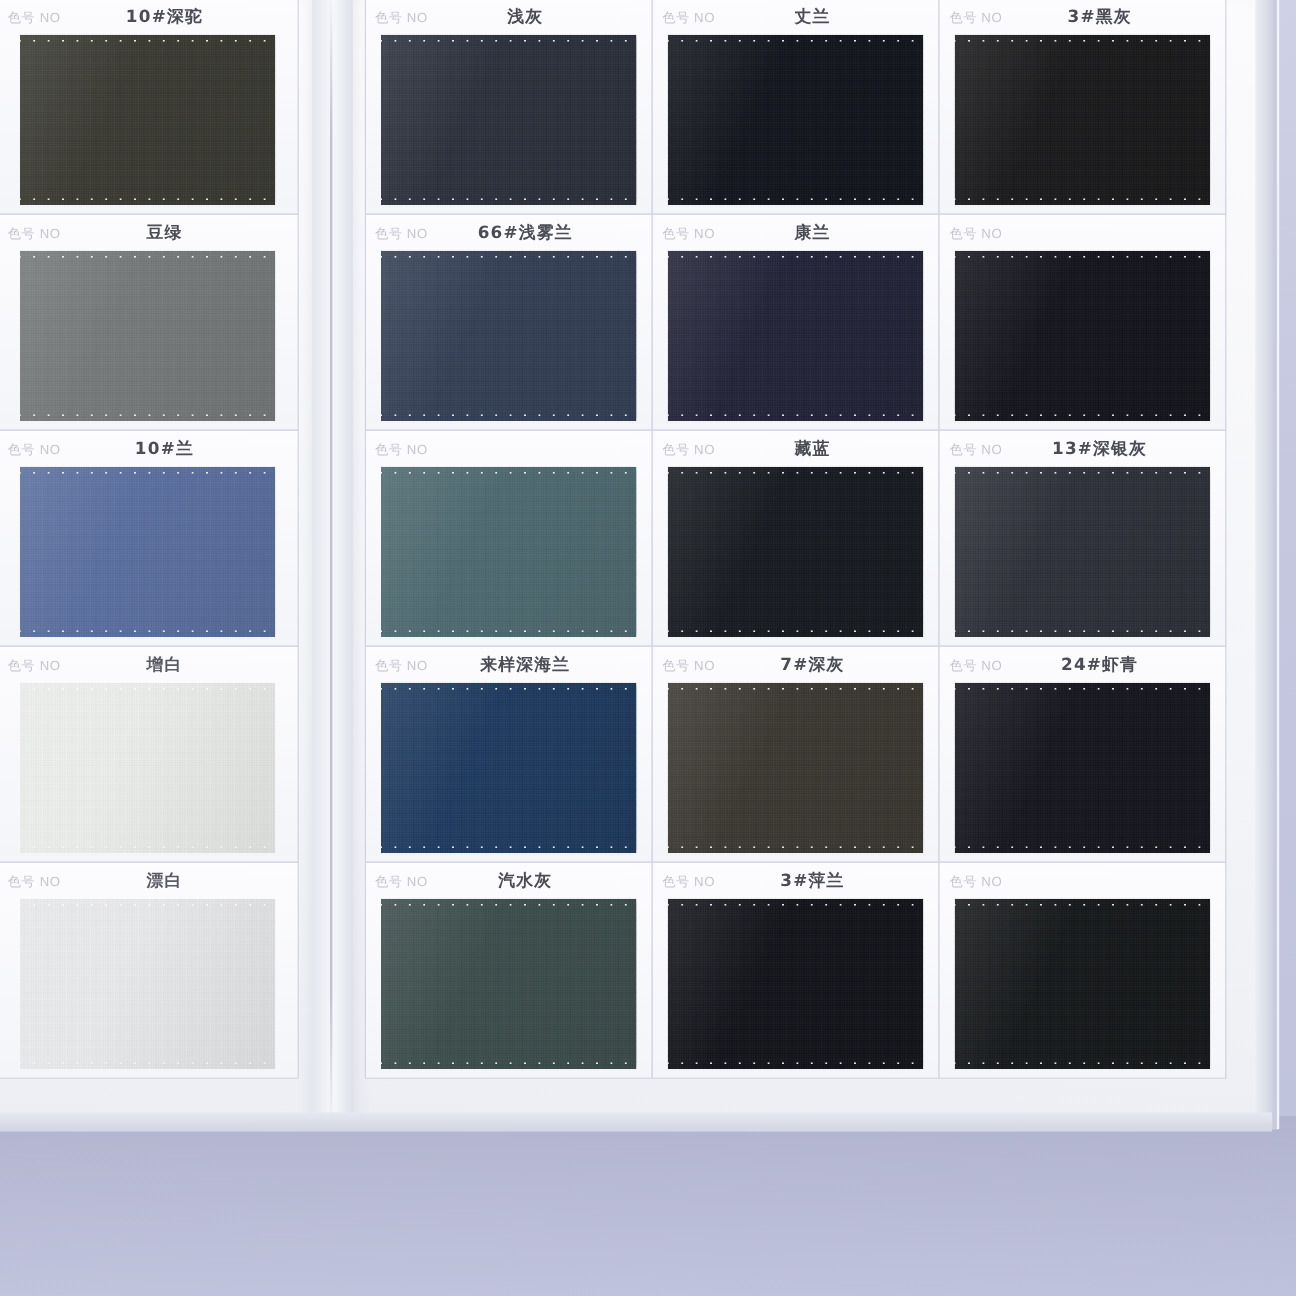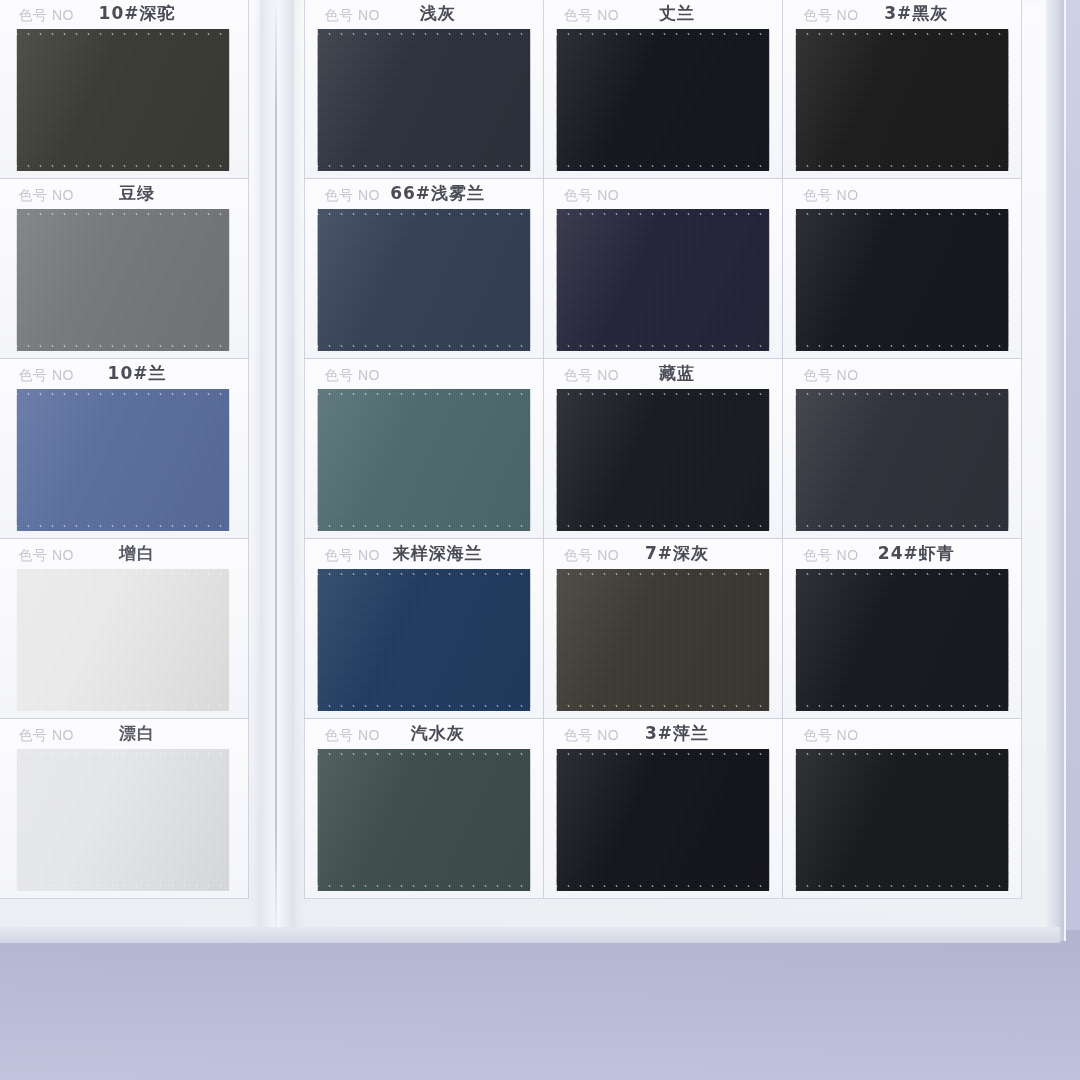--- a/index.html
+++ b/index.html
@@ -59,30 +59,30 @@
     border:1px solid rgba(176,180,200,.55);
     margin:-0.5px;
     background:linear-gradient(180deg,#fcfcfe,#f4f5f9);
     overflow:hidden;
   }
   .cell-head{
     position:relative;height:30px;
     display:flex;align-items:center;
   }
   .no-label{
-    position:absolute;left:20px;top:8px;
-    font-size:14px;letter-spacing:.5px;
+    position:absolute;left:8px;top:8px;
+    font-size:11px;letter-spacing:.5px;
     color:#b9bcc8;
     white-space:nowrap;
     opacity:.85;
   }
   .color-name{
     width:100%;text-align:center;
     font-family:"DejaVu Sans","Liberation Sans",sans-serif;
-    font-size:17px;font-weight:700;color:#4a4c56;
+    font-size:14px;font-weight:700;color:#4a4c56;
     letter-spacing:1px;
     text-shadow:0 1px 0 rgba(255,255,255,.7);
     padding-left:34px;padding-right:6px;
     box-sizing:border-box;
   }
   .swatch-wrap{
     position:absolute;left:50%;transform:translateX(-50%);
     top:30px;width:213px;height:142px;
   }
   .swatch{
@@ -206,20 +206,21 @@
             <span class="no-label">色号 NO</span>
             <span class="color-name">66#浅雾兰</span>
           </div>
           <div class="swatch-wrap">
             <div class="swatch" style="background: rgb(51, 63, 85);"></div>
           </div>
         </div>
         <div class="cell">
           <div class="cell-head">
             <span class="no-label">色号 NO</span>
+            <span class="color-name">康兰</span>
           </div>
           <div class="swatch-wrap">
             <div class="swatch" style="background: rgb(35, 35, 56);"></div>
           </div>
         </div>
         <div class="cell">
           <div class="cell-head">
             <span class="no-label">色号 NO</span>
           </div>
           <div class="swatch-wrap">
@@ -239,20 +240,21 @@
             <span class="no-label">色号 NO</span>
             <span class="color-name">藏蓝</span>
           </div>
           <div class="swatch-wrap">
             <div class="swatch" style="background: rgb(22, 26, 32);"></div>
           </div>
         </div>
         <div class="cell">
           <div class="cell-head">
             <span class="no-label">色号 NO</span>
+            <span class="color-name">13#深银灰</span>
           </div>
           <div class="swatch-wrap">
             <div class="swatch" style="background: rgb(45, 48, 56);"></div>
           </div>
         </div>
         <div class="cell">
           <div class="cell-head">
             <span class="no-label">色号 NO</span>
             <span class="color-name">来样深海兰</span>
           </div>

